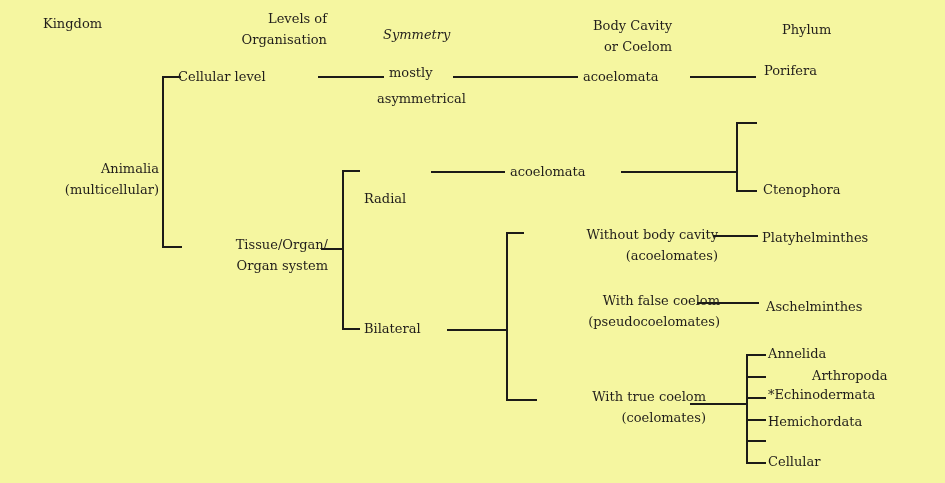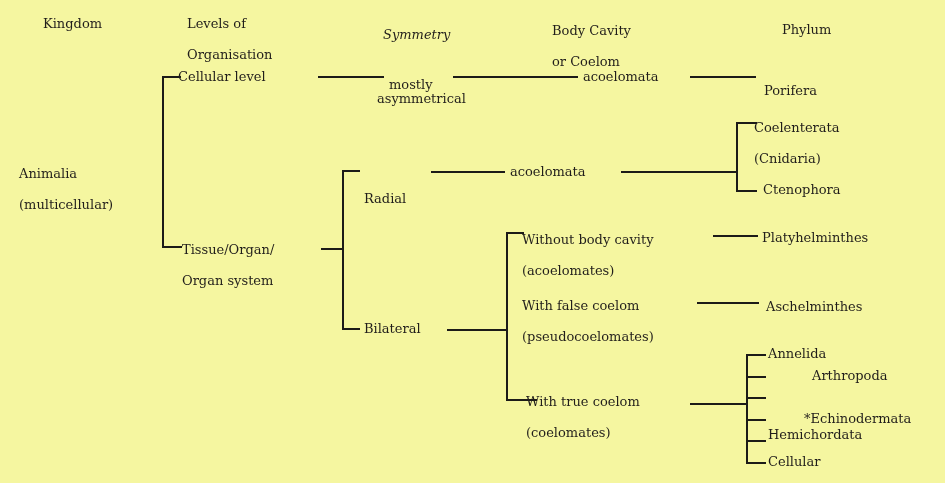--- a/index.html
+++ b/index.html
@@ -15,21 +15,21 @@
     font-family:"DejaVu Serif","Liberation Serif",serif;
     color:var(--text);
     overflow:hidden;
   }
   .lbl{
     position:absolute;
     font-size:13px;
     line-height:22px;
     white-space:pre-line;
   }
-  .lbl.two{line-height:31px;text-align:left;}
+  .lbl.two{line-height:21px;text-align:right;}
   .ln{
     position:absolute;
     background:var(--line);
   }
 </style>
 </head>
 <body>
 
 <div class="stage">
 
@@ -43,45 +43,43 @@
 
   <div class="lbl two" style="left:19px;top:158px;width:140px;">Animalia
 (multicellular)</div>
 
   <div class="ln" style="left:162px;top:76px;width:2px;height:172px;"></div>
   <div class="ln" style="left:162px;top:76px;width:19px;height:2px;"></div>
   <div class="ln" style="left:162px;top:246px;width:20px;height:2px;"></div>
 
   <div class="lbl" style="left:178px;top:66px;">Cellular level</div>
   <div class="ln" style="left:318px;top:76px;width:66px;height:2px;"></div>
-  <div class="lbl" style="left:389px;top:74px;">mostly</div>
+  <div class="lbl" style="left:389px;top:62px;">mostly</div>
   <div class="lbl" style="left:377px;top:88px;">asymmetrical</div>
   <div class="ln" style="left:453px;top:76px;width:125px;height:2px;"></div>
   <div class="lbl" style="left:583px;top:66px;">acoelomata</div>
   <div class="ln" style="left:690px;top:76px;width:66px;height:2px;"></div>
-  <div class="lbl" style="left:764px;top:80px;">Porifera</div>
+  <div class="lbl" style="left:764px;top:60px;">Porifera</div>
 
   <div class="lbl two" style="left:182px;top:234px;width:146px;">Tissue/Organ/
 Organ system</div>
   <div class="ln" style="left:321px;top:248px;width:23px;height:2px;"></div>
 
   <div class="ln" style="left:342px;top:170px;width:2px;height:160px;"></div>
   <div class="ln" style="left:342px;top:170px;width:18px;height:2px;"></div>
   <div class="ln" style="left:342px;top:328px;width:18px;height:2px;"></div>
 
   <div class="lbl" style="left:364px;top:160px;margin-top:28px;">Radial</div>
   <div class="ln" style="left:431px;top:171px;width:74px;height:2px;"></div>
   <div class="lbl" style="left:510px;top:161px;">acoelomata</div>
   <div class="ln" style="left:621px;top:171px;width:117px;height:2px;"></div>
 
   <div class="ln" style="left:736px;top:122px;width:2px;height:70px;"></div>
   <div class="ln" style="left:736px;top:122px;width:21px;height:2px;"></div>
   <div class="ln" style="left:736px;top:190px;width:21px;height:2px;"></div>
-  <div class="lbl two" style="left:754px;top:112px;width:128px;">Coelenterata
-(Cnidaria)</div>
   <div class="lbl" style="left:763px;top:179px;">Ctenophora</div>
 
   <div class="lbl" style="left:364px;top:318px;">Bilateral</div>
   <div class="ln" style="left:447px;top:329px;width:61px;height:2px;"></div>
 
   <div class="ln" style="left:506px;top:232px;width:2px;height:169px;"></div>
   <div class="ln" style="left:506px;top:232px;width:18px;height:2px;"></div>
   <div class="ln" style="left:506px;top:399px;width:31px;height:2px;"></div>
 
   <div class="lbl two" style="left:522px;top:224px;width:196px;">Without body cavity
@@ -101,17 +99,17 @@
   <div class="ln" style="left:746px;top:354px;width:2px;height:110px;"></div>
   <div class="ln" style="left:746px;top:354px;width:20px;height:2px;"></div>
   <div class="ln" style="left:746px;top:376px;width:20px;height:2px;"></div>
   <div class="ln" style="left:746px;top:397px;width:20px;height:2px;"></div>
   <div class="ln" style="left:746px;top:419px;width:20px;height:2px;"></div>
   <div class="ln" style="left:746px;top:440px;width:20px;height:2px;"></div>
   <div class="ln" style="left:746px;top:462px;width:20px;height:2px;"></div>
 
   <div class="lbl" style="left:768px;top:343px;">Annelida</div>
   <div class="lbl" style="left:768px;top:365px;margin-left:44px;">Arthropoda</div>
-  <div class="lbl" style="left:768px;top:408px;margin-left:36px;">*Echinodermata</div>
-  <div class="lbl" style="left:768px;top:424px;">Hemichordata</div>
+  <div class="lbl" style="left:768px;top:384px;">*Echinodermata</div>
+  <div class="lbl" style="left:768px;top:411px;">Hemichordata</div>
   <div class="lbl" style="left:768px;top:451px;">Cellular</div>
 
 </div>
 
 </body></html>

